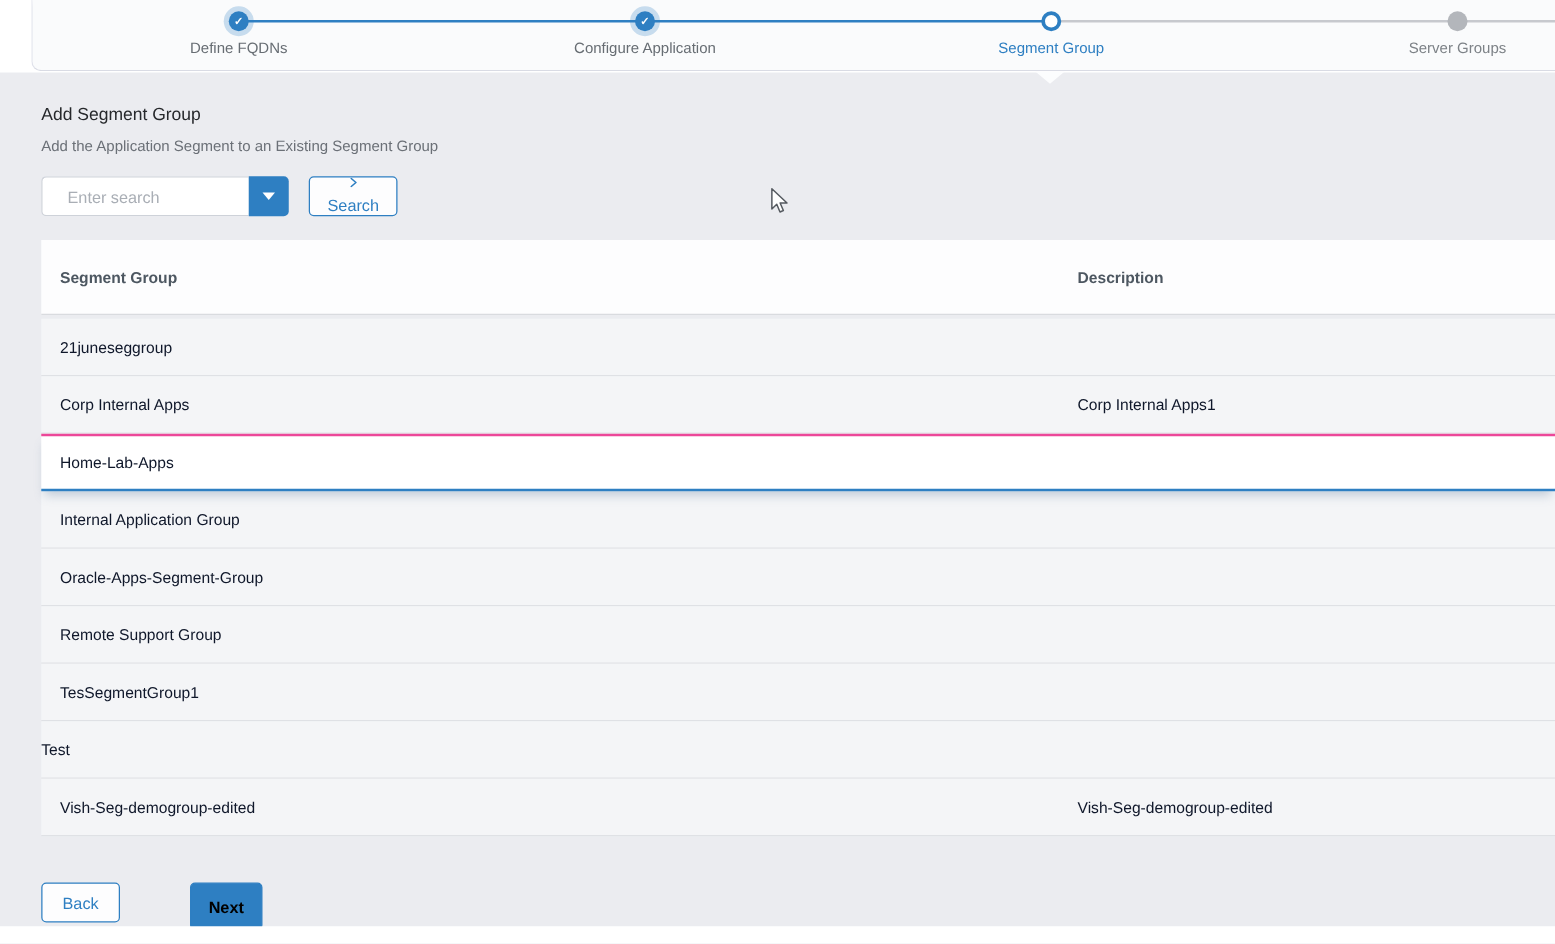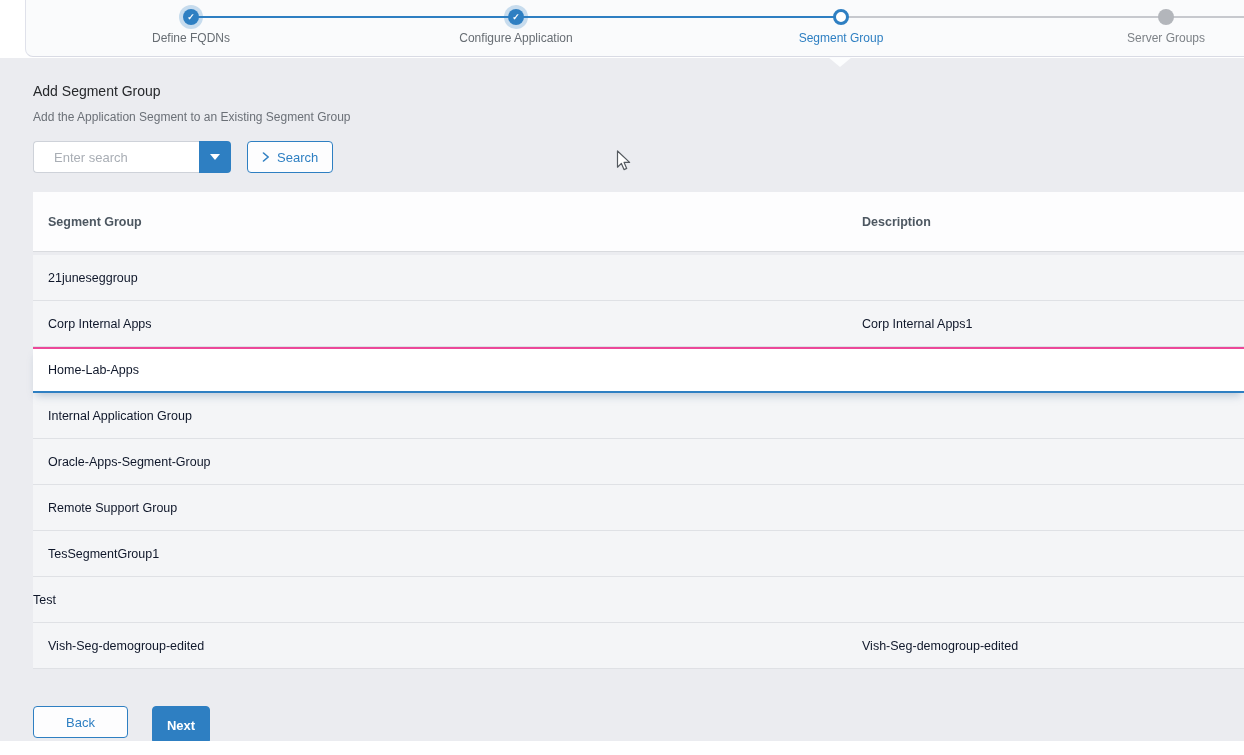--- a/index.html
+++ b/index.html
@@ -70,21 +70,21 @@
   .dropdown-btn {
     width:32px; height:32px; background:#2e7fc2; border:none;
     border-radius:0 4px 4px 0; cursor:pointer;
     display:flex; align-items:center; justify-content:center;
   }
   .caret-down { width:0; height:0; border-left:5px solid transparent; border-right:5px solid transparent; border-top:6px solid #ffffff; }
   .search-btn {
     margin-left:16px; height:32px; padding:0 14px;
     background:#fdfdfe; border:1px solid #2e7fc2; border-radius:4px;
     color:#2e7fc2; font-family:"Liberation Sans", sans-serif; font-size:13px;
-    display:flex; align-items:center; gap:7px; cursor:pointer;
+    display:flex; align-items:center; gap:7px; cursor:pointer;flex-direction:column;
   }
 
   
   .table { position:absolute; left:33px; top:192px; right:0; }
   .thead {
     height:60px; background:#fdfdfe; display:flex; align-items:center;
     border-bottom:1px solid #d9dbdf;
   }
   .th { font-size:12.5px; font-weight:700; color:#4d5761; }
   .col-name { width:829px; padding-left:15px; flex-shrink:0; }
@@ -99,28 +99,28 @@
     background:#ffffff;
     border-top:2px solid #ec4899;
     border-bottom:2px solid #2e7fc2;
     position:relative; z-index:1;
     box-shadow:0 6px 8px -3px rgba(90,120,155,0.35);
   }
 
   
   .footer-btns { position:absolute; left:33px; top:706px; display:flex; gap:24px; }
   .back-btn {
-    height:32px; padding:0 32px; background:#fdfdfe;
+    height:32px; padding:0 16px; background:#fdfdfe;
     border:1px solid #2e7fc2; border-radius:4px; color:#2e7fc2;
     font-family:"Liberation Sans", sans-serif; font-size:13px; cursor:pointer;
   }
   .next-btn {
     height:38px; padding:0 14px; background:#2e7fc2;
-    border:1px solid #2e7fc2; border-radius:4px; color:#ffffff;
-    font-family:"Liberation Sans", sans-serif; font-size:13px; font-weight:700; cursor:pointer;
+    border:1px solid #2e7fc2; border-radius:4px; color:#000000;
+    font-family:"Liberation Sans", sans-serif; font-size:13px; font-weight:700; cursor:pointer;margin-left:32px;
   }
 
   .bottom-strip { position:absolute; left:0; right:0; bottom:0; height:14px; background:#ffffff; }
 
   .cursor { position:absolute; left:616px; top:150px; z-index:10; pointer-events:none; }
 </style>
 </head>
 <body>
 
 <div class="stepper-bar">

